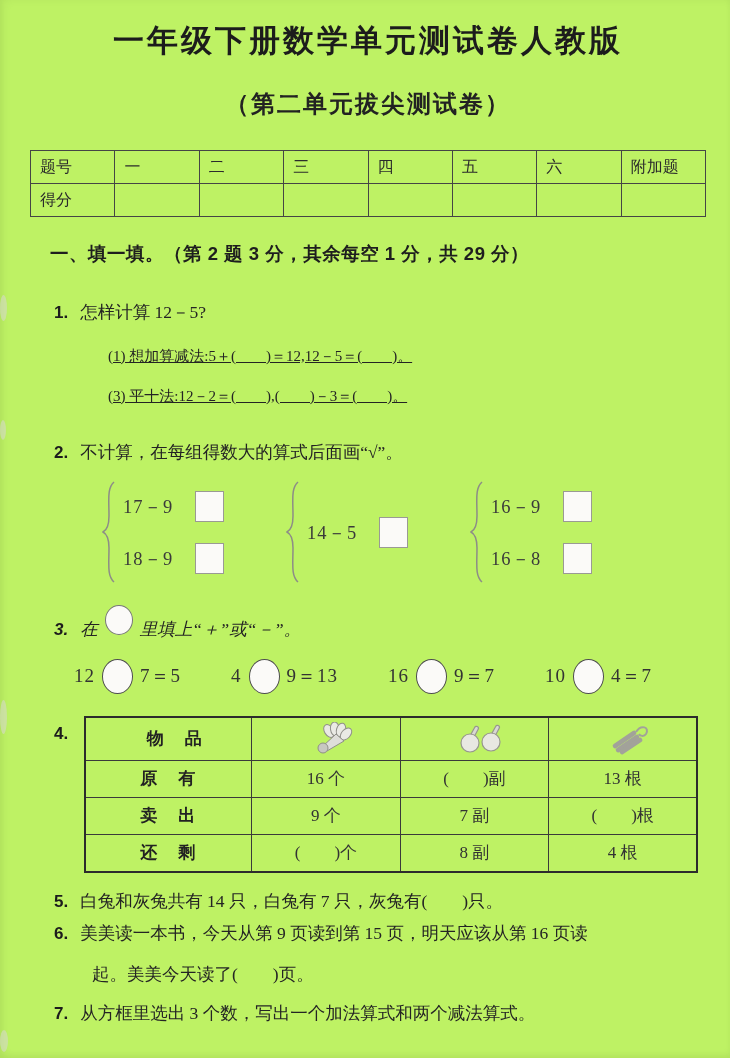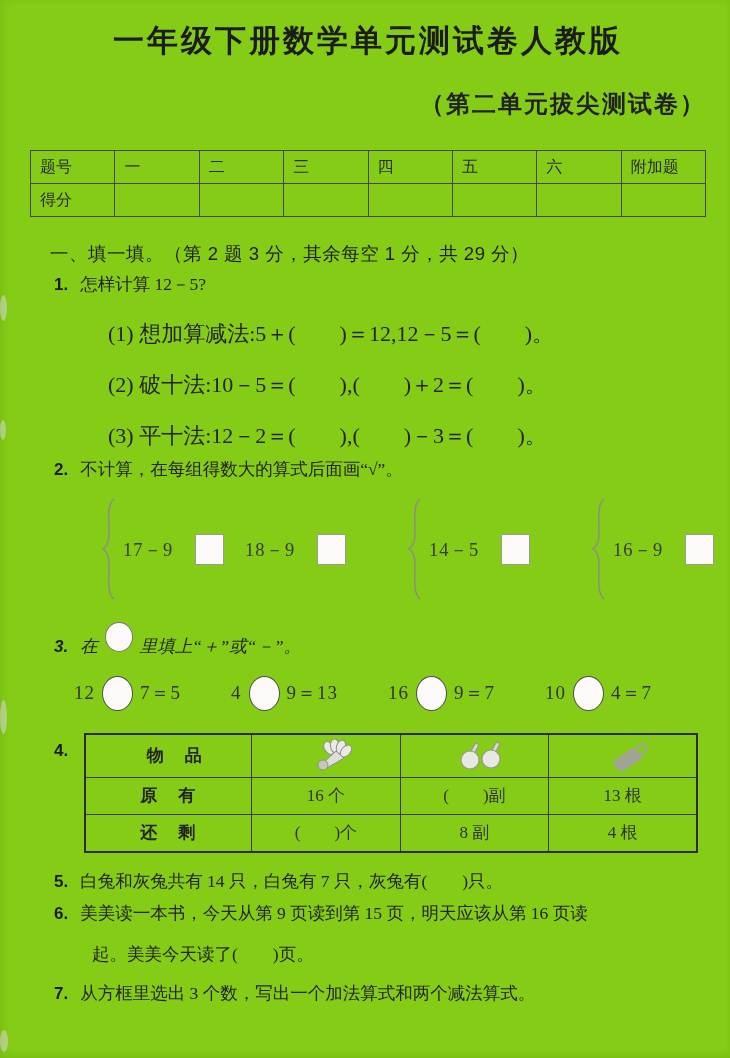--- a/index.html
+++ b/index.html
@@ -5,61 +5,61 @@
   html,body{margin:0;padding:0;}
   body{
     width:730px;height:1058px;
     background:#f2f1ef;
     font-family:"Liberation Serif","DejaVu Serif",serif;
     color:#242424;
     overflow:hidden;
   }
   .page{
     position:relative;width:730px;height:1058px;
-    background:#84cc16;
+    background:#bef264;
     box-sizing:border-box;
     padding:16px 24px 0 30px;
     box-shadow:inset 4px 0 8px rgba(0,0,0,0.05), inset 0 -4px 6px rgba(0,0,0,0.04);
   }
   
   .title{
     text-align:center;font-size:31px;font-weight:700;letter-spacing:3px;
     margin-top:4px;color:#1c1c1c;
   }
   .subtitle{
-    text-align:right;font-size:24px;font-weight:700;letter-spacing:2px;
+    text-align:center;font-size:24px;font-weight:700;letter-spacing:2px;
     margin-top:26px;color:#222;
   }
   
   table.score{
     margin-top:30px;width:676px;border-collapse:collapse;table-layout:fixed;
     font-size:16px;
   }
   table.score td{
     border:1px solid #454545;height:32px;padding:0 4px 0 9px;vertical-align:middle;
     color:#2b2b2b;
   }
   
   .sec-head{
     margin:24px 0 0 20px;
     font-family:"Liberation Sans","DejaVu Sans",sans-serif;
-    font-weight:400;font-size:18.5px;color:#1e1e1e;letter-spacing:0.5px;
-  }
-  
-  .q-line{margin-top:6px;padding-left:24px;font-size:17.5px;line-height:1.45;}
+    font-weight:700;font-size:18.5px;color:#1e1e1e;letter-spacing:0.5px;
+  }
+  
+  .q-line{margin-top:34px;padding-left:24px;font-size:17.5px;line-height:1.45;}
   .q-num{
     font-family:"Liberation Sans","DejaVu Sans",sans-serif;
     font-weight:700;margin-right:12px;font-size:17px;color:#1c1c1c;
   }
-  .q-part{padding-left:78px;margin-top:21px;font-size:22px;}
+  .q-part{padding-left:78px;margin-top:21px;font-size:15px;text-decoration:underline;}
   .q-cont{padding-left:62px;margin-top:16px;font-size:17.5px;}
   
   .groups{margin:16px 0 0 72px;display:flex;gap:62px;}
   .group{display:flex;align-items:center;}
-  .group .rows{display:flex;flex-direction:row;gap:21px;margin-left:7px;}
+  .group .rows{display:flex;flex-direction:column;gap:21px;margin-left:7px;}
   .group .row{display:flex;align-items:center;font-size:18.5px;color:#3a3a3a;}
   .group .expr{min-width:58px;letter-spacing:1px;}
   .ans-box{
     display:inline-block;width:27px;height:29px;
     border:1.3px solid #9a9a94;background:#fbfaf8;margin-left:14px;
   }
   
   .equations{margin:16px 0 0 44px;display:flex;gap:50px;text-align:right;}
   .eq{display:flex;align-items:center;font-size:19px;color:#333;letter-spacing:1px;}
   .op-circle{
@@ -118,21 +118,20 @@
     </tr>
   </tbody>
     </table>
 
   <div class="sec-head">一、填一填。（第 2 题 3 分，其余每空 1 分，共 29 分）</div>
 
   <div class="q-line">
     <span class="q-num">1.</span><span>怎样计算 12－5?</span>
   </div>
   <div class="q-part">(1) 想加算减法:5＋(　　)＝12,12－5＝(　　)。</div>
-  <div class="q-part">(2) 破十法:10－5＝(　　),(　　)＋2＝(　　)。</div>
   <div class="q-part">(3) 平十法:12－2＝(　　),(　　)－3＝(　　)。</div>
 
   <div class="q-line">
     <span class="q-num">2.</span><span>不计算，在每组得数大的算式后面画“√”。</span>
   </div>
   <div class="groups">
     <div class="group">
       <svg width="14" height="102" viewBox="0 0 14 102">
         <path d="M12 1 C5 7 7 19 7 35 C7 45 5 49 1 51 C5 53 7 57 7 67 C7 83 5 95 12 101" fill="none" stroke="#8d8d87" stroke-width="1.5"></path>
       </svg>
@@ -240,20 +239,26 @@
           </svg>
         </td>
       </tr>
       <tr>
         <td class="lbl">原　有</td>
         <td>16 个</td>
         <td>(　　)副</td>
         <td>13 根</td>
       </tr>
       <tr>
+        <td class="lbl">卖　出</td>
+        <td>9 个</td>
+        <td>7 副</td>
+        <td>(　　)根</td>
+      </tr>
+      <tr>
         <td class="lbl">还　剩</td>
         <td>(　　)个</td>
         <td>8 副</td>
         <td>4 根</td>
       </tr>
     </tbody>
       </table>
   </div>
 
   <div class="q-line" style="margin-top:16px;">

